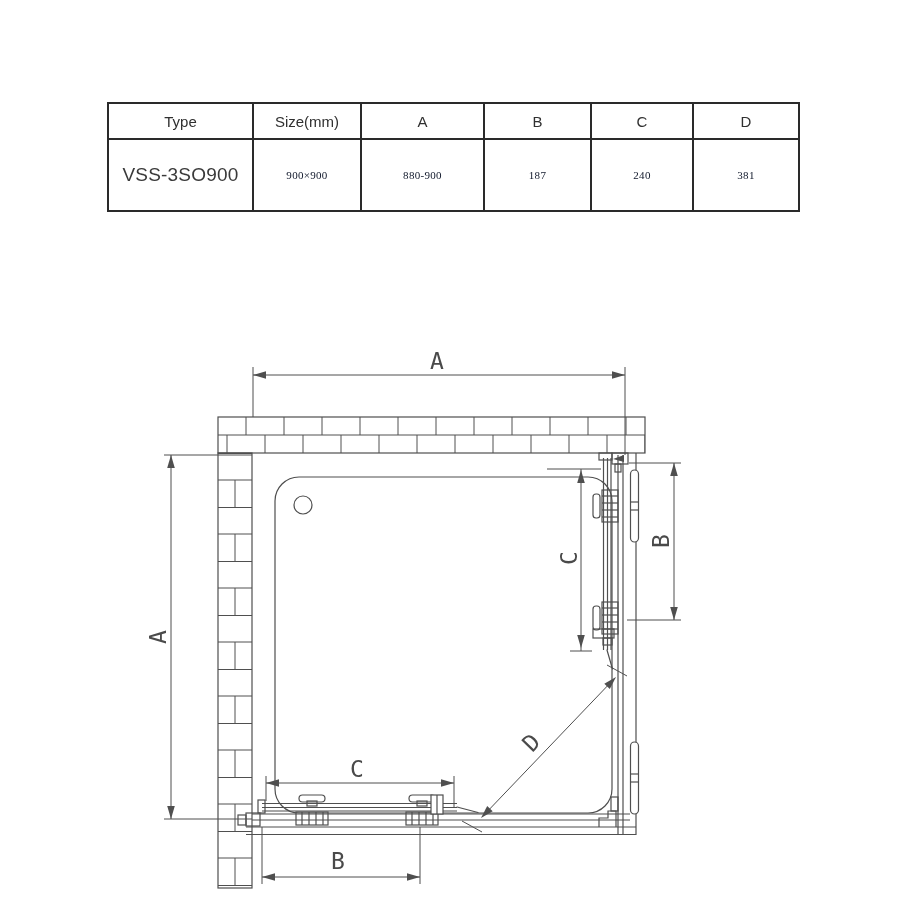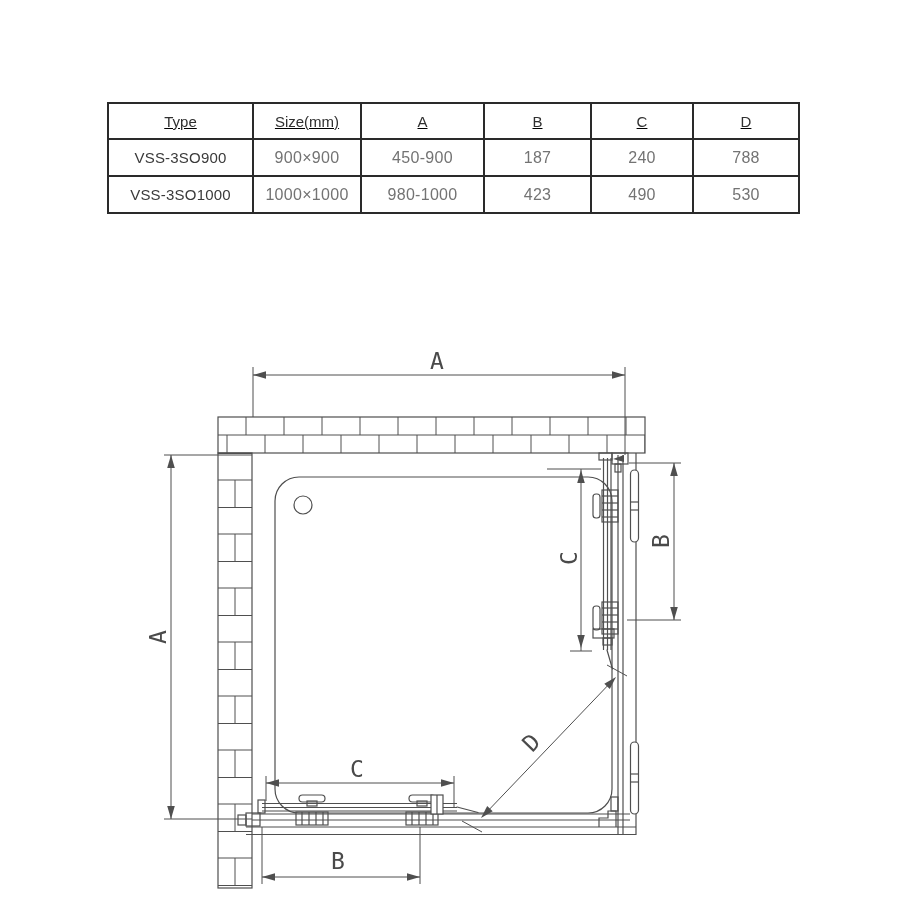--- a/index.html
+++ b/index.html
@@ -3,28 +3,28 @@
 <meta charset="utf-8">
 <style>
   html,body{margin:0;padding:0;background:#fff;}
   .page{position:relative;width:900px;height:900px;background:#fff;overflow:hidden;
         font-family:"Liberation Sans",sans-serif;}
   
   .spec-table{position:absolute;left:107px;top:102px;width:691px;height:110px;
               border-collapse:collapse;table-layout:fixed;}
   .spec-table td,.spec-table th{border:2px solid #2a2a2a;text-align:center;vertical-align:middle;
               padding:0;overflow:hidden;white-space:nowrap;}
-  .spec-table thead tr{height:36px;text-decoration:underline;}
+  .spec-table thead tr{height:36px;}
   .spec-table tbody tr{height:37px;}
   .spec-table th{font-weight:400;font-size:15px;color:#303030;
               font-family:"Liberation Sans",sans-serif;}
-  .spec-table td{font-size:16px;color:#737373;
-              font-family:Liberation Sans, sans-serif;letter-spacing:.3px;}
+  .spec-table td{font-size:11px;color:#0f172a;
+              font-family:Liberation Serif, serif;letter-spacing:.3px;}
   .spec-table td.type-cell{font-family:"Liberation Sans",sans-serif;color:#3a3a3a;
-              font-size:15px;letter-spacing:.2px;margin-left:12px;}
+              font-size:19px;letter-spacing:.2px;margin-left:12px;}
   
   .drawing{position:absolute;left:0;top:0;width:900px;height:900px;}
   .ln{stroke:#4f4f4f;stroke-width:1.2;fill:none;}
   .dim{stroke:#4f4f4f;stroke-width:1;fill:none;}
   .arw{fill:#4f4f4f;stroke:none;}
   .dimtxt{font-family:"DejaVu Sans Mono","Liberation Mono",monospace;font-size:23px;
           fill:#4a4a4a;text-anchor:middle;}
 </style>
 </head>
 <body>
@@ -47,32 +47,24 @@
         <th>A</th>
         <th>B</th>
         <th>C</th>
         <th>D</th>
       </tr>
     </thead>
     <tbody>
       <tr>
         <td class="type-cell">VSS-3SO900</td>
         <td>900×900</td>
-        <td>450-900</td>
+        <td>880-900</td>
         <td>187</td>
         <td>240</td>
-        <td>788</td>
-      </tr>
-      <tr>
-        <td class="type-cell">VSS-3SO1000</td>
-        <td>1000×1000</td>
-        <td>980-1000</td>
-        <td>423</td>
-        <td>490</td>
-        <td>530</td>
+        <td>381</td>
       </tr>
     </tbody>
   </table>
 
   <svg class="drawing" viewBox="0 0 900 900" xmlns="http://www.w3.org/2000/svg">
     <defs>
       <pattern id="brickTop" x="218" y="417" width="38" height="36" patternUnits="userSpaceOnUse">
         <path d="M0 18 H38 M28 0 V18 M9 18 V36" stroke="#4f4f4f" stroke-width="1" fill="none"></path>
       </pattern>
       <pattern id="brickLeft" x="218" y="453" width="34" height="54" patternUnits="userSpaceOnUse">

